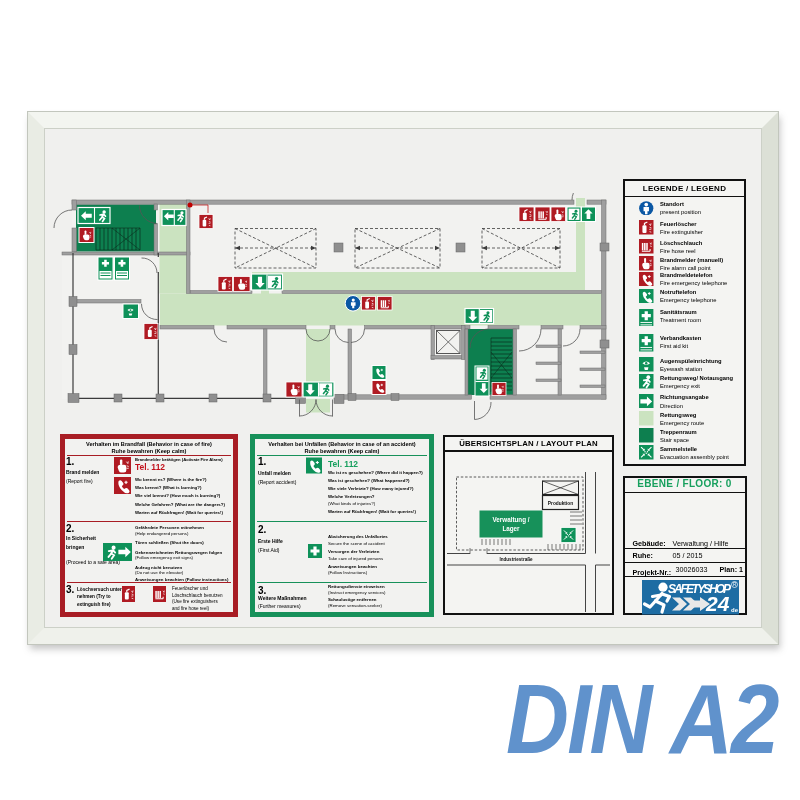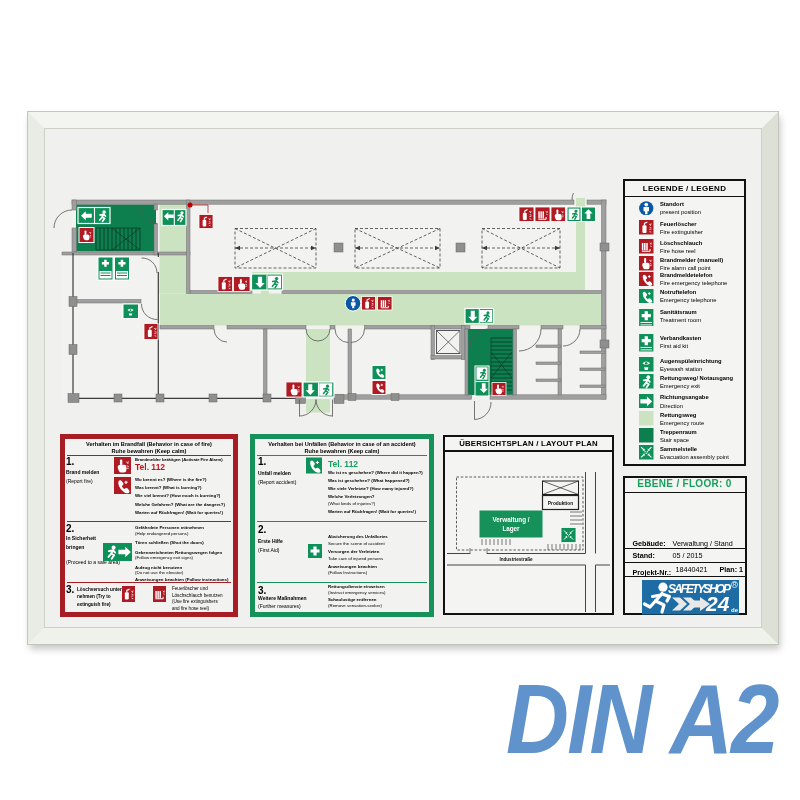--- a/index.html
+++ b/index.html
@@ -545,29 +545,29 @@
           <text x="511" y="531" font-size="6.3" font-weight="bold" text-anchor="middle" fill="#fff">Lager</text>
           <rect x="561" y="527.5" width="15" height="15" fill="#0e9159" stroke="#fff" stroke-width="0.8"></rect>
           <use href="#assembly" transform="translate(562.5,529) scale(1.2)"></use>
           <text x="516" y="560.5" font-size="4.6" font-weight="bold" text-anchor="middle" fill="#111">Industriestraße</text>
         </svg>
       </div>
       <div class="lbox" style="left:578.5px;top:348px;width:124px;height:138.5px;">
         <div class="ebene">EBENE / FLOOR: 0</div>
         <div class="il" style="top:59.5px;height:11px">
           <span class="lb" style="left:8px;top:1px">Gebäude:</span>
-          <span style="position:absolute;left:48px;top:1px">Verwaltung / Stand</span>
+          <span style="position:absolute;left:48px;top:1px">Verwaltung / Hilfe</span>
         </div>
         <div class="il" style="top:71.5px;height:13px">
-          <span class="lb" style="left:8px;top:1.5px">Stand:</span>
+          <span class="lb" style="left:8px;top:1.5px">Ruhe:</span>
           <span style="position:absolute;left:48px;top:1.5px">05 / 2015</span>
         </div>
         <div class="il" style="top:85.5px;height:13.5px">
           <span class="lb" style="left:8px;top:4px">Projekt-Nr.:</span>
-          <span style="position:absolute;left:51px;top:1.5px">18440421</span>
+          <span style="position:absolute;left:51px;top:1.5px">30026033</span>
           <span class="lb" style="left:95px;top:1.5px">Plan: 1</span>
         </div>
         <div class="logo">
           <svg width="97" height="35" viewBox="0 0 97 35">
             <rect x="0" y="0" width="97" height="34.5" fill="#1d6ca3"></rect>
             <circle cx="21" cy="7.2" r="4.6" fill="#fff"></circle>
             <g stroke="#fff" stroke-width="3.2" fill="none" stroke-linecap="round" stroke-linejoin="round">
               <path d="M20,13.5 L13.5,21"></path>
               <path d="M20,14 L27.5,16.5 L25,21"></path>
               <path d="M19,15 L10.5,16.5"></path>

